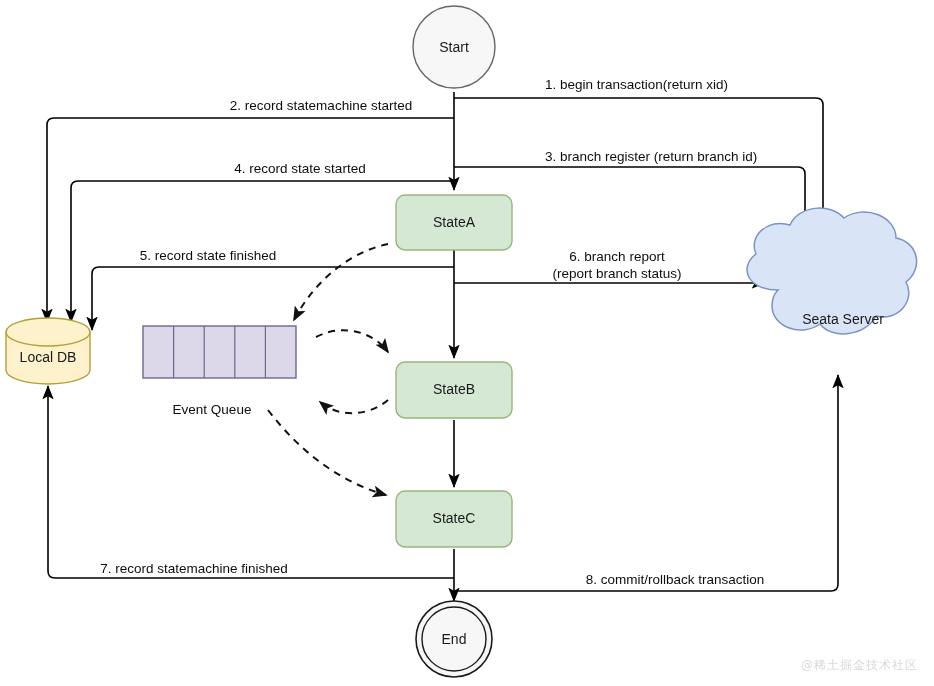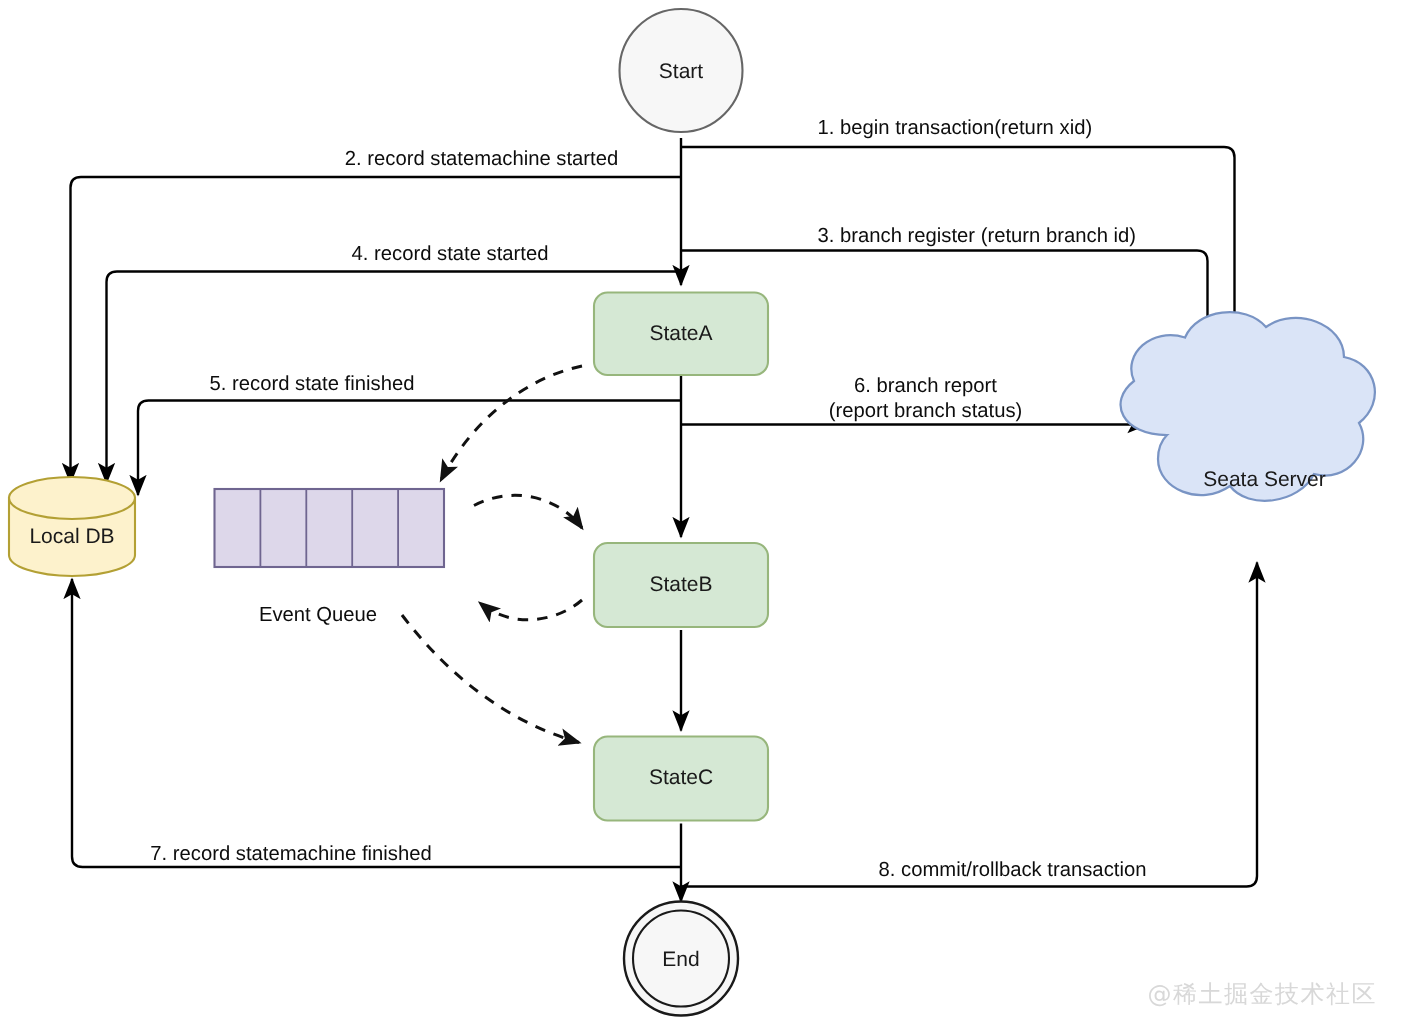--- a/index.html
+++ b/index.html
@@ -52,21 +52,21 @@
     stroke-width: 2;
     fill: none;
     stroke-dasharray: 7 6;
     stroke-linecap: butt;
   }
   .watermark {
     position: absolute;
     right: 16px;
     bottom: 12px;
     color: #d8d8d8;
-    font-size: 16px;
+    font-size: 12px;
     letter-spacing: 1px;
     font-family: "DejaVu Sans", sans-serif;
     user-select: none;
   }
 </style>
 </head>
 <body>
 
 <div id="canvas">
 

